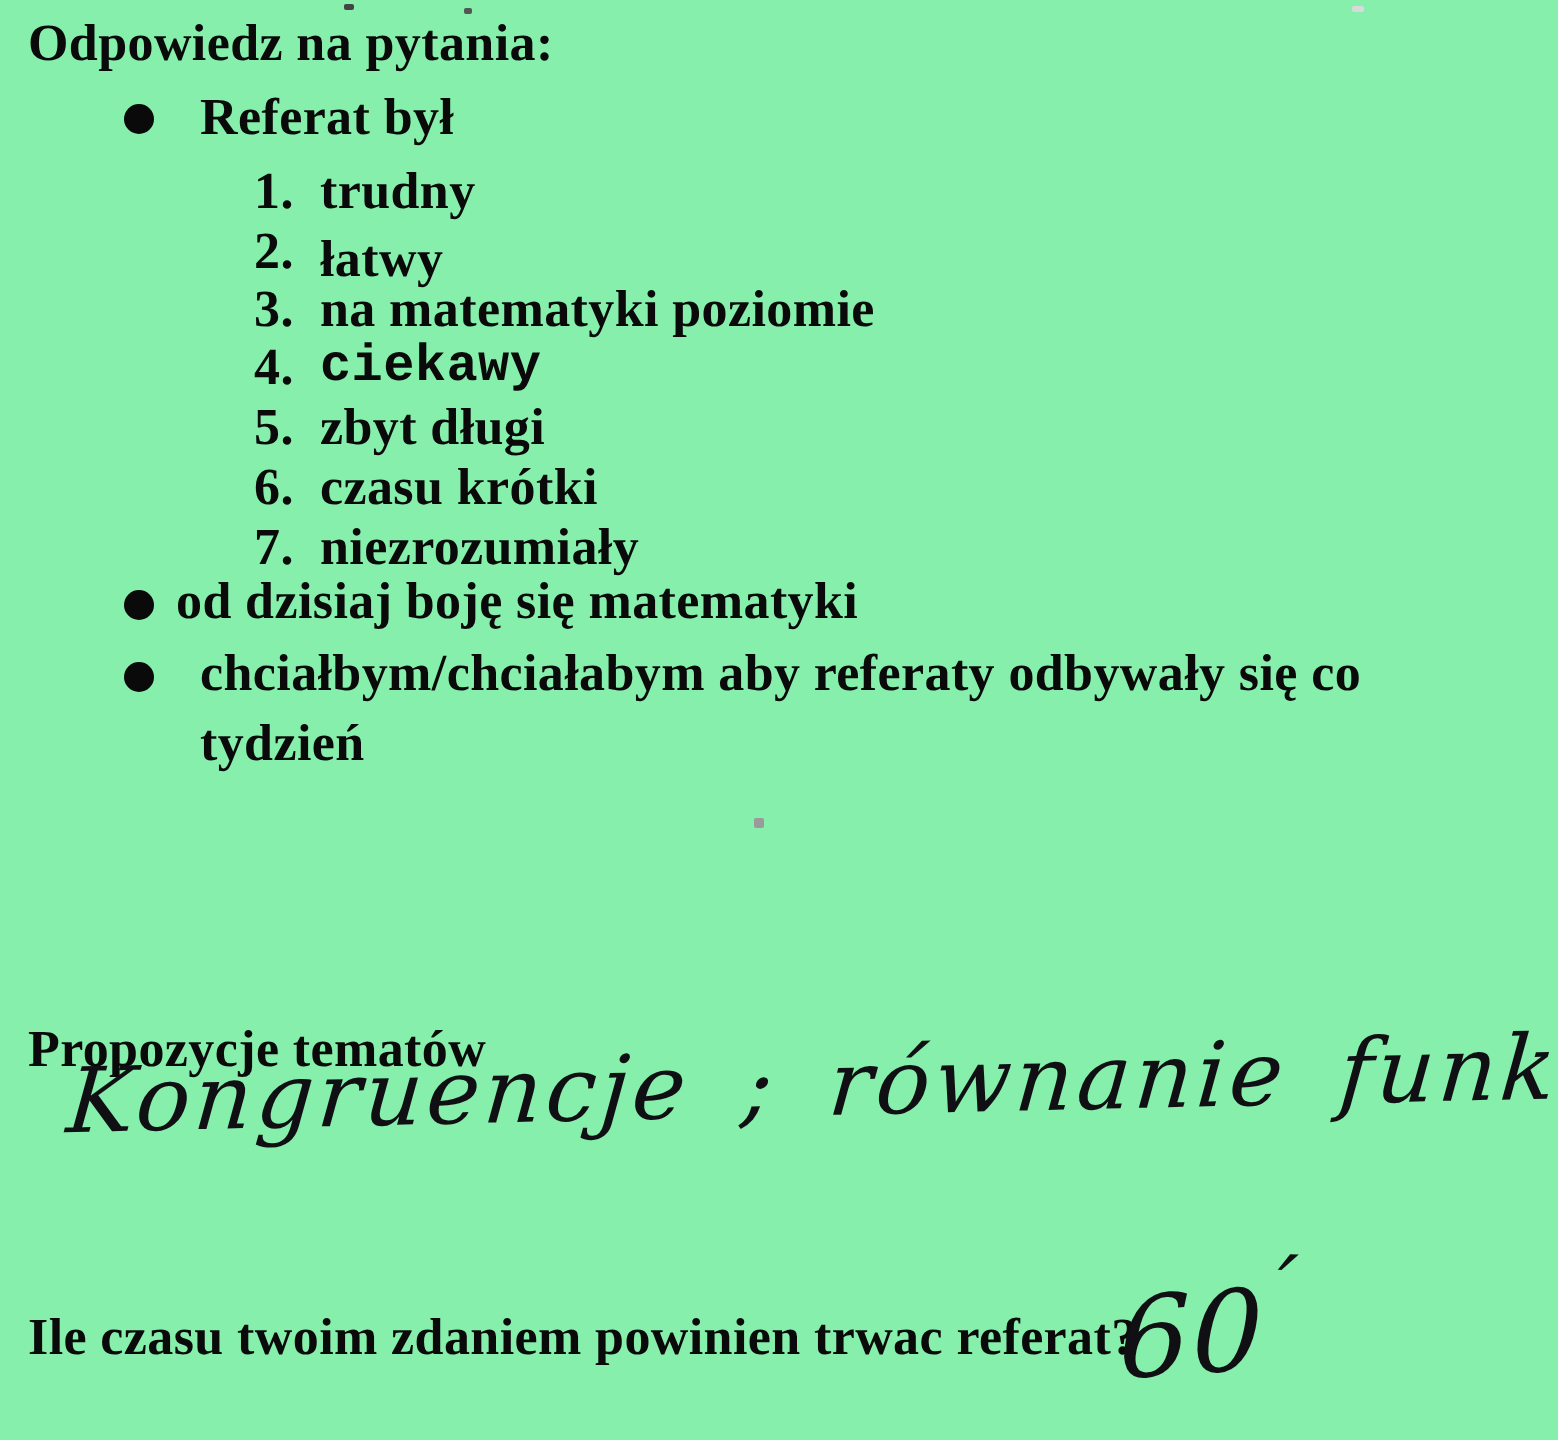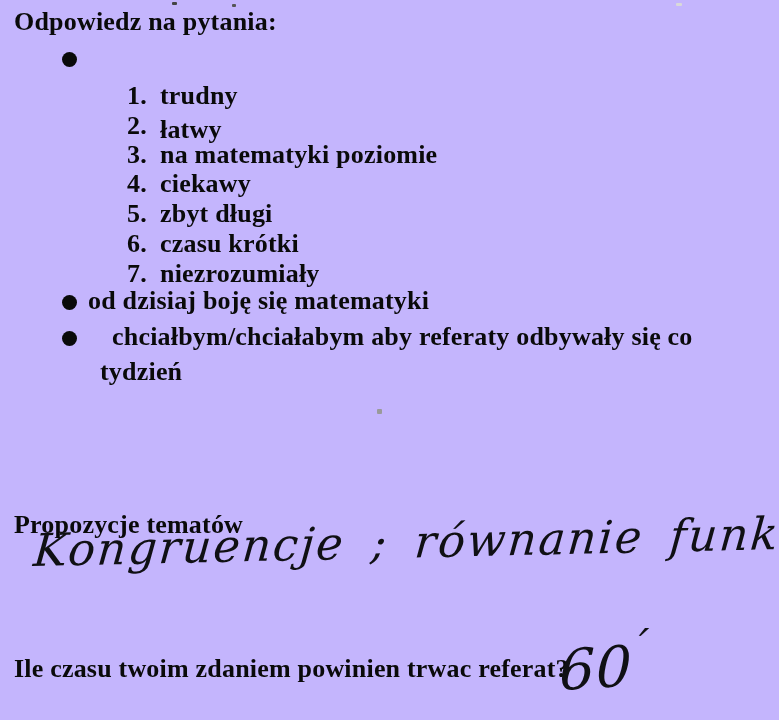--- a/index.html
+++ b/index.html
@@ -1,19 +1,19 @@
 <!DOCTYPE html>
 <html><head>
 <meta charset="utf-8">
 <style>
   html,body{margin:0;padding:0;}
   .scan-page{
     position:relative;
     width:779px;height:720px;
-    background:#c4b5fd;
+    background:#86efac;
     overflow:hidden;
     font-family:"Liberation Serif", serif;
     color:#0a0a0a;
   }
   .printed{
     position:absolute;
     font-weight:bold;
     font-size:26px;
     line-height:1.05;
     white-space:nowrap;
@@ -59,55 +59,56 @@
   .speck{position:absolute;border-radius:1px;}
 </style>
 </head>
 <body>
 
 <div class="scan-page">
 
   <div class="printed" style="left:14px;top:8px;">Odpowiedz na pytania:</div>
 
   <div class="bullet-dot" style="left:62px;top:52px;"></div>
+  <div class="printed" style="left:100px;top:45px;">Referat był</div>
 
   <div>
     <span class="printed opt-num" style="top:82px;">1.</span>
     <span class="printed opt-label" style="top:82px;">trudny</span>
   </div>
   <div>
     <span class="printed opt-num" style="top:112px;">2.</span>
     <span class="printed opt-label" style="top:116px;">łatwy</span>
   </div>
   <div>
     <span class="printed opt-num" style="top:141px;">3.</span>
     <span class="printed opt-label" style="top:141px;">na matematyki poziomie</span>
   </div>
   <div>
     <span class="printed opt-num" style="top:170px;">4.</span>
-    <span class="printed opt-label" style="top:170px;">ciekawy</span>
+    <span class="printed opt-label" style="top:170px;font-family:Liberation Mono, monospace;">ciekawy</span>
   </div>
   <div>
     <span class="printed opt-num" style="top:200px;">5.</span>
     <span class="printed opt-label" style="top:200px;">zbyt długi</span>
   </div>
   <div>
     <span class="printed opt-num" style="top:230px;">6.</span>
     <span class="printed opt-label" style="top:230px;">czasu krótki</span>
   </div>
   <div>
     <span class="printed opt-num" style="top:260px;">7.</span>
     <span class="printed opt-label" style="top:260px;text-align:center;">niezrozumiały</span>
   </div>
 
   <div class="bullet-dot" style="left:62px;top:295px;"></div>
   <div class="printed" style="left:88px;top:287px;">od dzisiaj boję się matematyki</div>
 
   <div class="bullet-dot" style="left:62px;top:331px;"></div>
-  <div class="printed" style="left:112px;top:323px;">chciałbym/chciałabym aby referaty odbywały się co</div>
+  <div class="printed" style="left:100px;top:323px;">chciałbym/chciałabym aby referaty odbywały się co</div>
   <div class="printed" style="left:100px;top:358px;">tydzień</div>
 
 
   <div class="printed" style="left:14px;top:486px;margin-top:25px;">Propozycje tematów</div>
 
   <div class="handwriting hw-topics">Kongruencje ; równanie funkcyjne</div>
 
   <div class="printed" style="left:14px;top:655px;">Ile czasu twoim zdaniem powinien trwac referat?</div>
 
   <div class="handwriting hw-duration">

